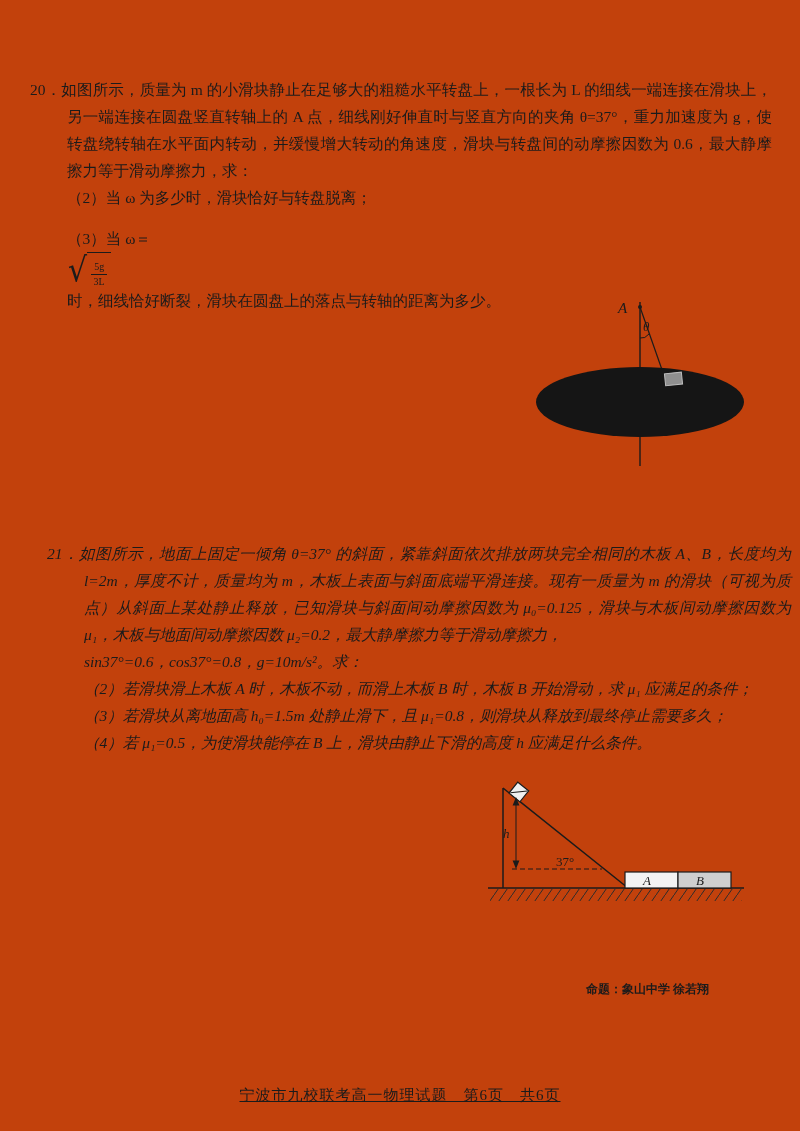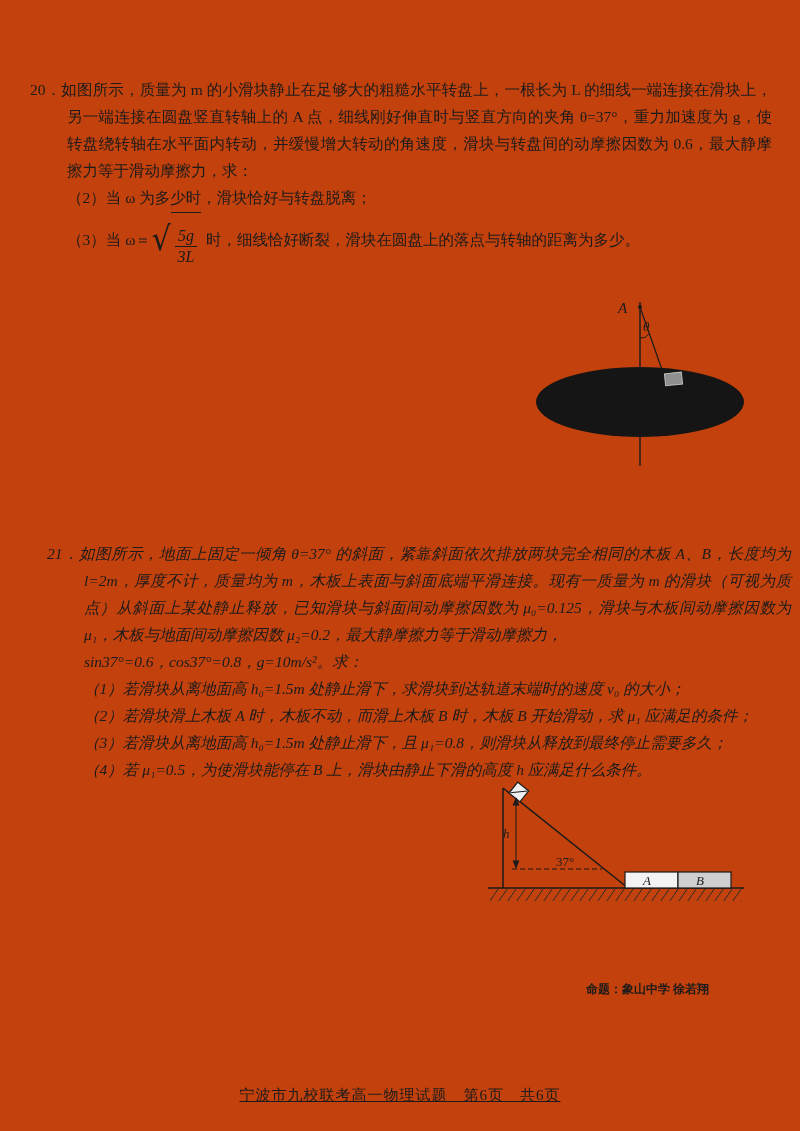--- a/index.html
+++ b/index.html
@@ -10,30 +10,30 @@
     color:#1b1b1b;
   }
   .page { position:absolute; inset:0; background:#c2410c; }
   section.problem {
     position:absolute; font-size:15.5px; line-height:27px; text-align:justify;
   }
   #p20 { left:30px; top:76px; width:742px; }
   #p21 { left:47px; top:540px; width:744px;font-style:italic; }
   .hang { padding-left:37px; text-indent:-37px; }
   .item { padding-left:37px; }
-  .sqrtline { display:flex; align-items:center; margin-top:1px; }
+  .sqrtline { display:flex; align-items:flex-start; margin-top:14px;flex-direction:column; }
   .sqrt { display:inline-flex; align-items:center; margin:0 5px 0 1px; }
   .radsign {
     font-family:"DejaVu Sans",sans-serif; font-size:30px; line-height:1;
     transform:scaleY(1.12); display:inline-block;
   }
   .frac {
     display:inline-flex; flex-direction:column; align-items:center;
-    border-top:1.6px solid #1b1b1b; font-size:16px; line-height:1.15;
-    padding:14px 4px 0 4px; font-style:italic;
+    border-top:1.6px solid #1b1b1b; font-size:10px; line-height:1.15;
+    padding:8px 4px 0 4px; 
   }
   .fnum { border-bottom:1px solid #1b1b1b; padding:0 3px 1px 3px; }
   .fden { padding-top:1px; }
   svg.figure { position:absolute; }
   #fig1 { left:515px; top:286px; }
   #fig2 { left:476px; top:778px; }
   #credits {
     position:absolute; left:586px; top:976px;
     font-size:12px; font-weight:bold; line-height:27px;
   }
@@ -71,21 +71,20 @@
     <path d="M125,52 Q130,53 134,48" stroke="#1b1b1b" stroke-width="1" fill="none"></path>
     <text x="103" y="27" font-size="15" font-style="italic">A</text>
     <text x="128" y="45" font-size="13" font-style="italic">θ</text>
     <ellipse cx="125" cy="116" rx="104" ry="35" fill="#151515"></ellipse>
     <rect x="150" y="87" width="17" height="12" fill="#8f8f8f" stroke="#bdbdbd" stroke-width="1" transform="rotate(-6 158 93)"></rect>
   </svg>
 
   <section class="problem" id="p21">
     <p class="hang"><span>21．</span><span>如图所示，地面上固定一倾角 θ=37° 的斜面，紧靠斜面依次排放两块完全相同的木板 A、B，长度均为 l=2m，厚度不计，质量均为 m，木板上表面与斜面底端平滑连接。现有一质量为 m 的滑块（可视为质点）从斜面上某处静止释放，已知滑块与斜面间动摩擦因数为 μ₀=0.125，滑块与木板间动摩擦因数为 μ₁，木板与地面间动摩擦因数 μ₂=0.2，最大静摩擦力等于滑动摩擦力，</span></p>
     <p class="item">sin37°=0.6，cos37°=0.8，g=10m/s²。求：</p>
-    <p class="item">（1）若滑块从离地面高 h₀=1.5m 处静止滑下，求滑块到达轨道末端时的速度 v₀ 的大小；</p>
     <p class="item">（2）若滑块滑上木板 A 时，木板不动，而滑上木板 B 时，木板 B 开始滑动，求 μ₁ 应满足的条件；</p>
     <p class="item">（3）若滑块从离地面高 h₀=1.5m 处静止滑下，且 μ₁=0.8，则滑块从释放到最终停止需要多久；</p>
     <p class="item">（4）若 μ₁=0.5，为使滑块能停在 B 上，滑块由静止下滑的高度 h 应满足什么条件。</p>
   </section>
 
   <svg class="figure" id="fig2" width="275" height="135" viewBox="0 0 275 135">
     <defs>
       <pattern id="groundhatch" width="9" height="13" patternUnits="userSpaceOnUse">
         <line x1="9" y1="0" x2="0" y2="13" stroke="#2a2a2a" stroke-width="1"></line>
       </pattern>

